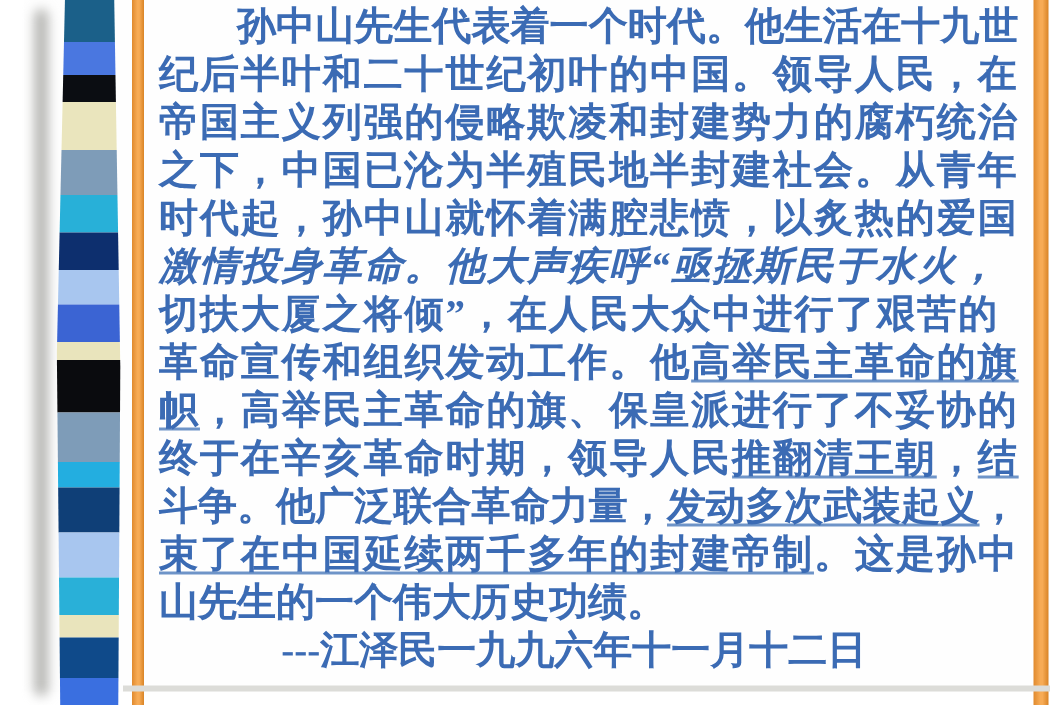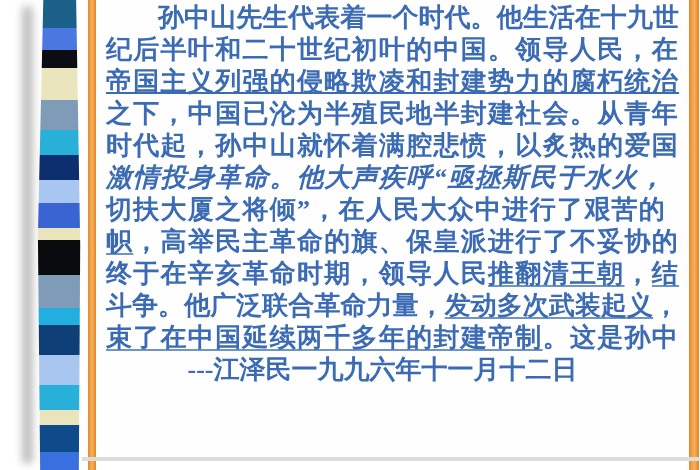--- a/index.html
+++ b/index.html
@@ -69,24 +69,26 @@
       <div class="tile" style="height: 15px; background: rgb(233, 228, 188);"></div>
       <div class="tile" style="height: 27px; background: rgb(15, 74, 138);"></div>
       <div class="tile" style="height: 18px; background: rgb(58, 111, 224);"></div>
     </div>
   <div class="accent-bar left" style="background: linear-gradient(90deg, rgb(224, 138, 46) 0%, rgb(247, 171, 85) 45%, rgb(247, 171, 85) 60%, rgb(217, 132, 38) 100%);"></div>
   <div class="accent-bar right" style="background: linear-gradient(90deg, rgb(224, 138, 46) 0%, rgb(247, 171, 85) 45%, rgb(247, 171, 85) 60%, rgb(217, 132, 38) 100%);"></div>
   <div class="bottom-divider" style="background: rgb(220, 220, 216);"></div>
   <div class="quote-paragraph" style="color: rgb(59, 107, 180);">
       <div class="line indent" style="letter-spacing: 0.05px;"><span>孙中山先生代表着一个时代。他生活在十九世</span></div>
       <div class="line" style="letter-spacing: 1.29px;"><span>纪后半叶和二十世纪初叶的中国。领导人民，在</span></div>
-      <div class="line" style="letter-spacing: 1.29px; text-decoration: underline;"><span>帝国主义列强的侵略欺凌和封建势力的腐朽统治</span></div>
+      <div class="line" style="letter-spacing: 1.29px;"><span>帝国主义列强的侵略欺凌和封建势力的腐朽统治</span></div>
       <div class="line" style="letter-spacing: 1.29px;"><span>之下，中国已沦为半殖民地半封建社会。从青年</span></div>
       <div class="line" style="letter-spacing: 1.29px;"><span>时代起，孙中山就怀着满腔悲愤，以炙热的爱国</span></div>
       <div class="line" style="letter-spacing: 1.29px; font-style: italic;"><span>激情投身革命。他大声疾呼“亟拯斯民于水火，</span></div>
       <div class="line" style="letter-spacing: 1.29px;"><span>切扶大厦之将倾”，在人民大众中进行了艰苦的</span></div>
+      <div class="line" style="letter-spacing: 1.29px;"><span>革命宣传和组织发动工作。他</span><span class="ul" style="text-decoration-color: rgb(110, 148, 200);">高举民主革命的旗</span></div>
       <div class="line" style="letter-spacing: 1.29px;"><span class="ul" style="text-decoration-color: rgb(110, 148, 200);">帜</span><span>，高举民主革命的旗、保皇派进行了不妥协的</span></div>
       <div class="line" style="letter-spacing: 1.29px;"><span>终于在辛亥革命时期，领导人民</span><span class="ul" style="text-decoration-color: rgb(110, 148, 200);">推翻清王朝</span><span>，</span><span class="ul" style="text-decoration-color: rgb(110, 148, 200);">结</span></div>
       <div class="line" style="letter-spacing: 0.05px;"><span>斗争。他广泛联合革命力量，</span><span class="ul" style="text-decoration-color: rgb(110, 148, 200);">发动多次武装起义</span><span>，</span></div>
       <div class="line" style="letter-spacing: 1.29px;"><span class="ul" style="text-decoration-color: rgb(110, 148, 200);">束了在中国延续两千多年的封建帝制</span><span>。这是孙中</span></div>
+      <div class="line"><span>山先生的一个伟大历史功绩。</span></div>
       <div class="line right"><span>---江泽民一九九六年十一月十二日</span></div>
     </div>
 </div>
 
 </body></html>

